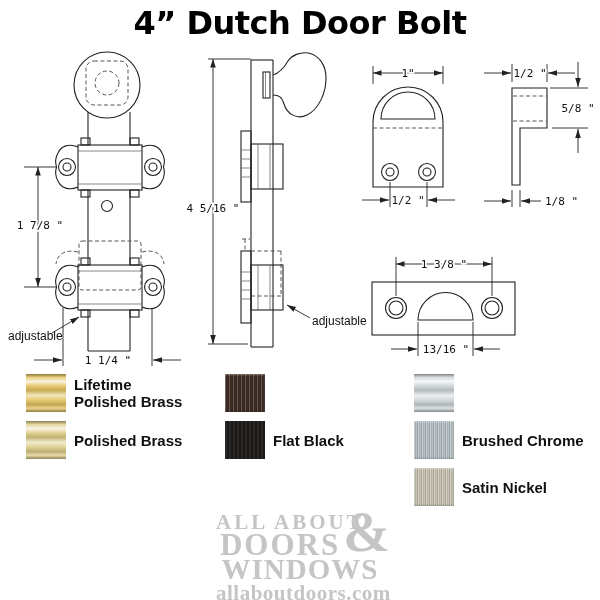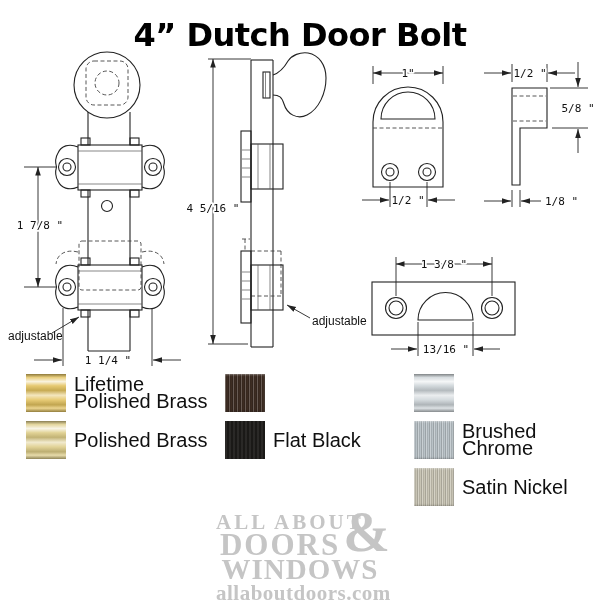--- a/index.html
+++ b/index.html
@@ -1,18 +1,18 @@
 <!DOCTYPE html>
 <html><head>
 <meta charset="utf-8">
 <style>
   html,body{margin:0;padding:0;background:#fff;}
   .page{position:relative;width:600px;height:600px;background:#fff;overflow:hidden;
         font-family:"Liberation Sans",sans-serif;}
-  .title{position:absolute;top:16px;left:0;right:0;text-align:center;
+  .title{position:absolute;top:4px;left:0;right:0;text-align:center;
          font-family:"DejaVu Sans",sans-serif;font-size:32px;font-weight:600;
          color:#000;letter-spacing:-0.5px;}
   svg.draw{position:absolute;left:0;top:0;width:600px;height:600px;}
   .ln{stroke:#222;stroke-width:1.1;fill:none;}
   .lnthin{stroke:#555;stroke-width:0.7;fill:none;}
   .dash{stroke:#444;stroke-width:0.9;fill:none;stroke-dasharray:4 2.5;}
   .dim{stroke:#222;stroke-width:0.9;fill:none;}
   .dimtxt{font:11px "DejaVu Sans Mono",monospace;fill:#111;
           paint-order:stroke;stroke:#fff;stroke-width:3.5px;stroke-linejoin:round;}
   .lbltxt{font:12px "Liberation Sans",sans-serif;fill:#111;
@@ -27,21 +27,21 @@
       rgba(0,0,0,0.38) 0%, rgba(255,255,255,0.2) 9%, rgba(255,255,255,0.8) 20%,
       rgba(255,255,255,0.12) 31%, rgba(0,0,0,0.12) 43%, rgba(255,255,255,0.6) 56%,
       rgba(255,255,255,0.15) 68%, rgba(0,0,0,0.15) 81%, rgba(255,255,255,0.3) 90%,
       rgba(0,0,0,0.35) 100%);}
   .tex-brushed::after{background:repeating-linear-gradient(90deg,
       rgba(255,255,255,0.22) 0 1px, rgba(0,0,0,0.10) 1px 2px,
       rgba(0,0,0,0) 2px 3px, rgba(0,0,0,0.16) 3px 4px);
       box-shadow:inset 0 1px 2px rgba(255,255,255,.35), inset 0 -1px 2px rgba(0,0,0,.2);}
   .tex-flat::after{background:repeating-linear-gradient(90deg,
       rgba(255,255,255,0.05) 0 2px, rgba(0,0,0,0.15) 2px 4px);}
-  .fin-label{font-size:20px;color:#101010;line-height:17px;}
+  .fin-label{font-size:15px;color:#101010;line-height:17px;font-weight:bold;}
   .fin-line2:empty{display:none;}
   
   .logo{position:absolute;top:512px;left:0;right:0;display:flex;justify-content:center;
         color:#c5c5c5;font-family:"Liberation Serif",serif;font-weight:bold;}
   .logo-inner{position:relative;text-align:center;width:168px;}
   .l1{font-size:21px;letter-spacing:3px;line-height:21px;padding-right:40px;white-space:nowrap;}
   .l2{font-size:31px;letter-spacing:2px;line-height:24px;padding-right:40px;white-space:nowrap;}
   .l3{font-size:29px;letter-spacing:1px;line-height:25px;white-space:nowrap;}
   .l4{font-size:21px;letter-spacing:0.5px;line-height:22px;white-space:nowrap;}
   .amp{position:absolute;top:-3px;right:-6px;font-size:56px;line-height:46px;}

